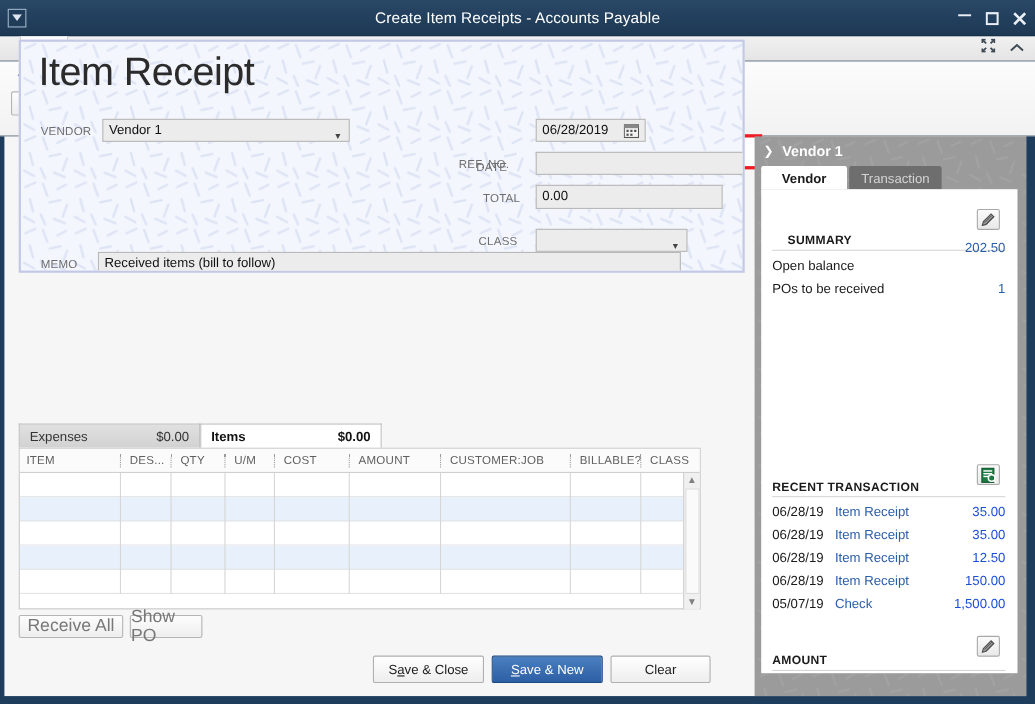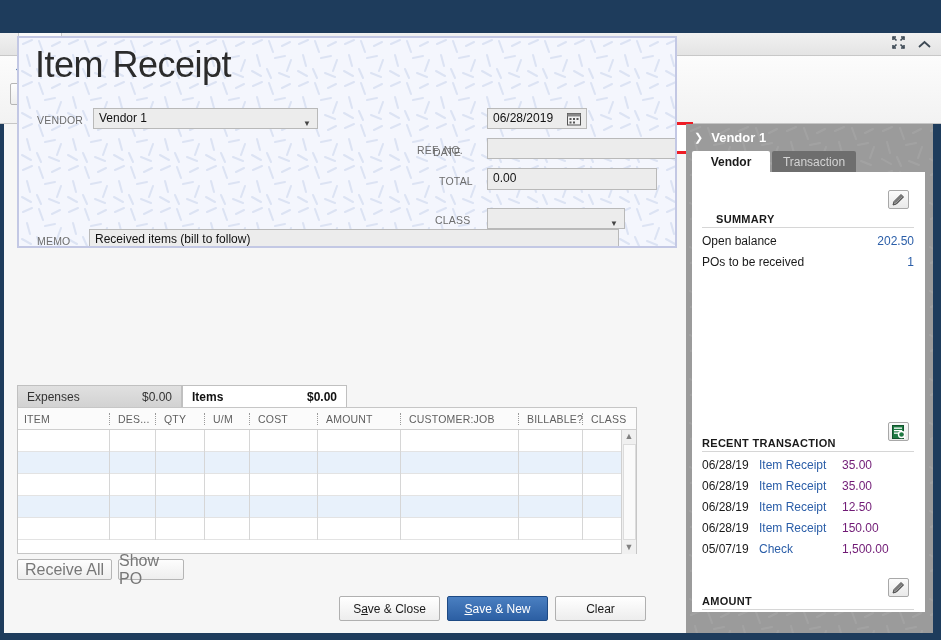--- a/index.html
+++ b/index.html
@@ -190,32 +190,57 @@
   .sb-sec { position:absolute; font-size:11px; font-weight:bold; color:#1a1a1a; letter-spacing:.3px; }
   .sb-rule { position:absolute; height:1px; background:#d6d6d6; }
   .sb-row { position:absolute; font-size:12px; color:#1a1a1a; }
   .sb-val { position:absolute; font-size:12px; color:#2b5ea8; text-align:right; }
   .sb-icon {
     position:absolute; width:21px; height:19px; border:1px solid #a8a8a8; border-radius:2px;
     background:linear-gradient(#fbfbfb,#e9e9e9); display:flex; align-items:center; justify-content:center;
   }
   .tx-date { position:absolute; font-size:12px; color:#1a1a1a; }
   .tx-type { position:absolute; font-size:12px; color:#2b5ea8; }
-  .tx-amt  { position:absolute; font-size:12px; color:#701a75; text-align:left; }
+  .tx-amt  { position:absolute; font-size:12px; color:#1d4ed8; text-align:right; }
 
   
   .outer-b { position:absolute; left:0; top:633px; width:941px; height:7px; background:#1e3c5c; }
   .outer-l { position:absolute; left:0; top:124px; width:4px; height:516px; background:#1e3c5c; }
   .outer-r { position:absolute; right:0; top:124px; width:8px; height:516px; background:#1e3c5c; }
 </style>
 </head>
 <body>
 
 <div id="app">
 
+  <div class="titlebar">
+    <div class="sysmenu">
+      <svg width="9" height="7" viewBox="0 0 9 7">
+          <polygon points="0,0 9,0 4.5,6" fill="#dce6f0"></polygon>
+        </svg>
+    </div>
+    <div class="title-text">Create Item Receipts - Accounts Payable</div>
+    <div class="wbtns">
+      <div class="wbtn min">
+        <svg width="12" height="3" viewBox="0 0 12 3">
+            <rect x="0" y="1" width="12" height="2" fill="#e8eef4"></rect>
+          </svg>
+      </div>
+      <div class="wbtn">
+        <svg width="12" height="12" viewBox="0 0 12 12">
+            <rect x="1" y="1" width="10" height="10" fill="none" stroke="#e8eef4" stroke-width="2"></rect>
+          </svg>
+      </div>
+      <div class="wbtn">
+        <svg width="12" height="12" viewBox="0 0 12 12">
+            <path d="M1,1 L11,11 M11,1 L1,11" stroke="#e8eef4" stroke-width="2.4" fill="none"></path>
+          </svg>
+      </div>
+    </div>
+  </div>
 
   <div class="ribbon-tabs">
     <div class="rtab active" style="left:18px;width:44px;">Main</div>
     <div class="rtab" style="left:70px;">Reports</div>
     <div class="rtab" style="left:140px;">Search</div>
     <div class="ribbon-right">
       <div>
         <svg width="13" height="13" viewBox="0 0 13 13" fill="none" stroke="#3e4a55" stroke-width="1.6">
           <path d="M1,4 L1,1 L4,1 M9,1 L12,1 L12,4 M12,9 L12,12 L9,12 M4,12 L1,12 L1,9"></path>
           <path d="M1,1 L4.5,4.5 M12,1 L8.5,4.5 M12,12 L8.5,8.5 M1,12 L4.5,8.5"></path>
@@ -605,21 +630,21 @@
         <svg width="13" height="13" viewBox="0 0 13 13">
           <path d="M1,12 L2,8.5 L9,1.5 L11.5,4 L4.5,11 Z" fill="#9a9a9a" stroke="#4d4d4d" stroke-width="1"></path>
           <path d="M3,9.5 L9.6,2.9 M4.3,10.8 L10.9,4.2" stroke="#4d4d4d" stroke-width=".8"></path>
         </svg>
       </div>
 
       <div class="sb-sec" style="left:24px; top:41px;">SUMMARY</div>
       <div class="sb-rule" style="left:10px; top:55px; width:212px;"></div>
 
       <div class="sb-row" style="left:10px; top:62px;">Open balance</div>
-      <div class="sb-val" style="left:140px; top:62px; width:82px;">202.50</div>
+      <div class="sb-val" style="left:140px; top:46px; width:82px;">202.50</div>
       <div class="sb-row" style="left:10px; top:83px;">POs to be received</div>
       <div class="sb-val" style="left:140px; top:83px; width:82px;">1</div>
 
       <div class="sb-icon" style="left:196px; top:250px;">
         <svg width="14" height="14" viewBox="0 0 14 14">
           <rect x="0.5" y="0.5" width="11" height="13" fill="#1e7a43" stroke="#10542c" stroke-width="1"></rect>
           <g fill="#ffffff">
               <rect x="2" y="2.5" width="8" height="1.3"></rect>
               <rect x="2" y="5" width="8" height="1.3"></rect>
               <rect x="2" y="7.5" width="5" height="1.3"></rect>

